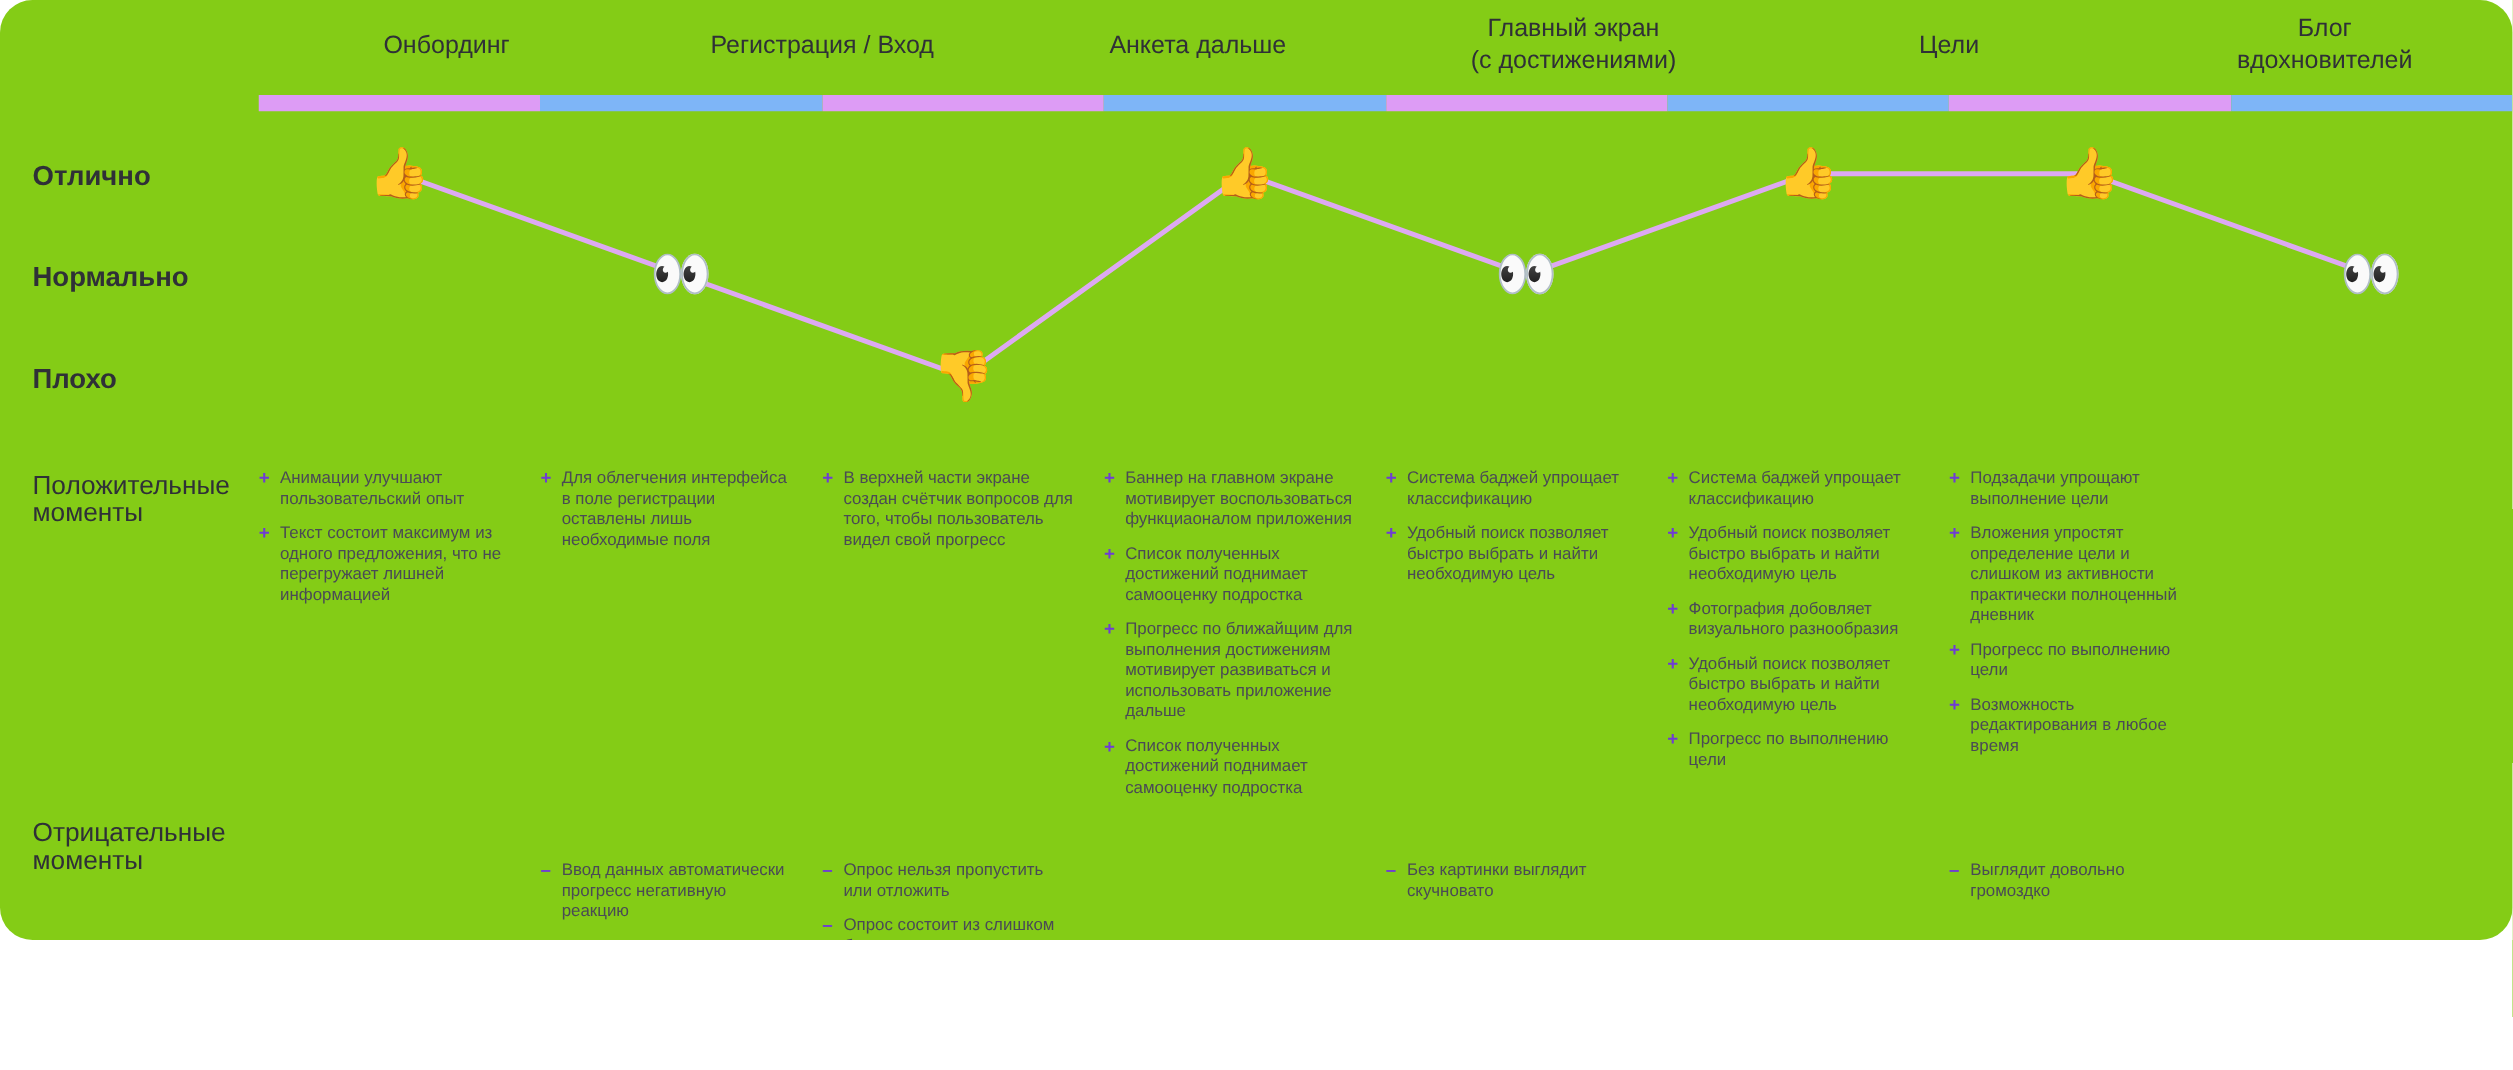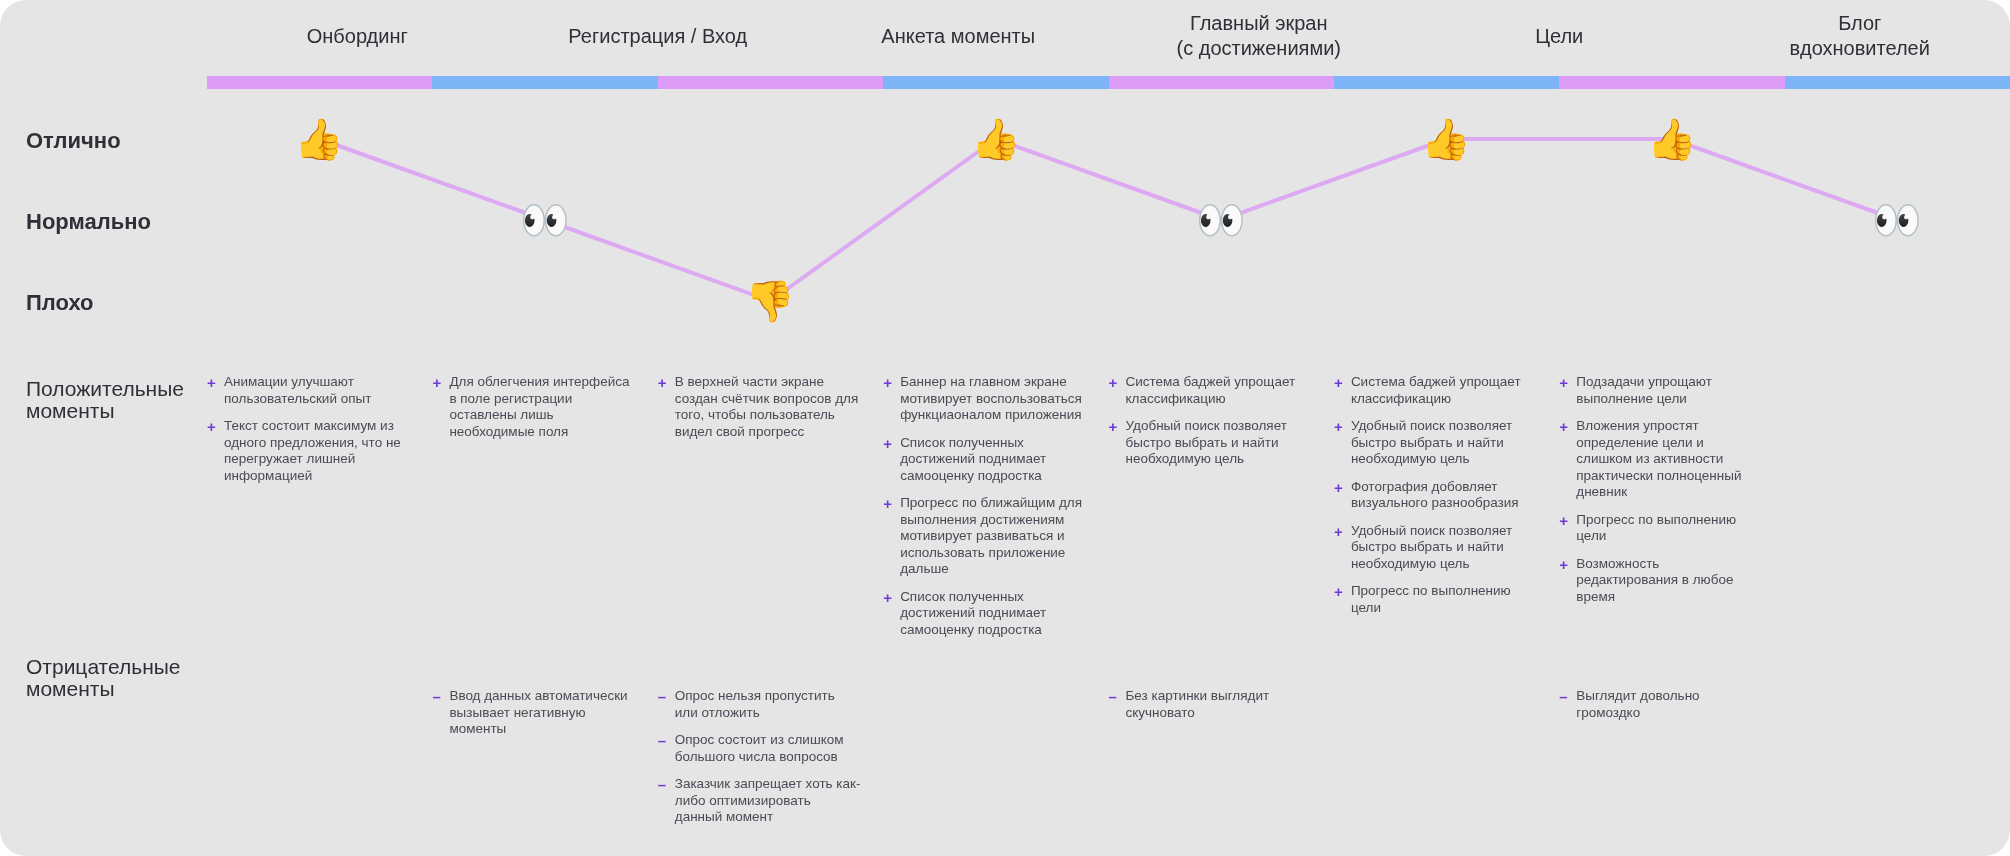--- a/index.html
+++ b/index.html
@@ -6,22 +6,22 @@
     margin: 0;
     padding: 0;
     background: #ffffff;
   }
   body {
     font-family: "Liberation Sans", "DejaVu Sans", sans-serif;
   }
   #root {
     position: relative;
     width: 2010px;
-    height: 856px;
-    background: #e5e5e5;
+    height: 752px;
+    background: #84cc16;
     border-radius: 26px;
     overflow: hidden;
   }
 
   
   #stage-header-row {
     position: absolute;
     left: 207px;
     top: 0px;
     width: 1803px;
@@ -146,21 +146,21 @@
 <div id="root">
 
   <div id="stage-header-row">
       <div class="stage-header">
         <div class="stage-header-label">Онбординг</div>
       </div>
       <div class="stage-header">
         <div class="stage-header-label">Регистрация / Вход</div>
       </div>
       <div class="stage-header">
-        <div class="stage-header-label">Анкета моменты</div>
+        <div class="stage-header-label">Анкета дальше</div>
       </div>
       <div class="stage-header">
         <div class="stage-header-label">Главный экран
 (с достижениями)</div>
       </div>
       <div class="stage-header">
         <div class="stage-header-label">Цели</div>
       </div>
       <div class="stage-header">
         <div class="stage-header-label">Блог
@@ -294,21 +294,21 @@
         </div>
       </div>
       <div class="bullet-col"></div>
     </div>
 
   <div id="negative-row">
       <div class="bullet-col"></div>
       <div class="bullet-col">
         <div class="bullet-item">
           <span class="bullet-sign neg">–</span>
-          <span class="bullet-text">Ввод данных автоматически вызывает негативную моменты</span>
+          <span class="bullet-text">Ввод данных автоматически прогресс негативную реакцию</span>
         </div>
       </div>
       <div class="bullet-col">
         <div class="bullet-item">
           <span class="bullet-sign neg">–</span>
           <span class="bullet-text">Опрос нельзя пропустить или отложить</span>
         </div>
         <div class="bullet-item">
           <span class="bullet-sign neg">–</span>
           <span class="bullet-text">Опрос состоит из слишком большого числа вопросов</span>

